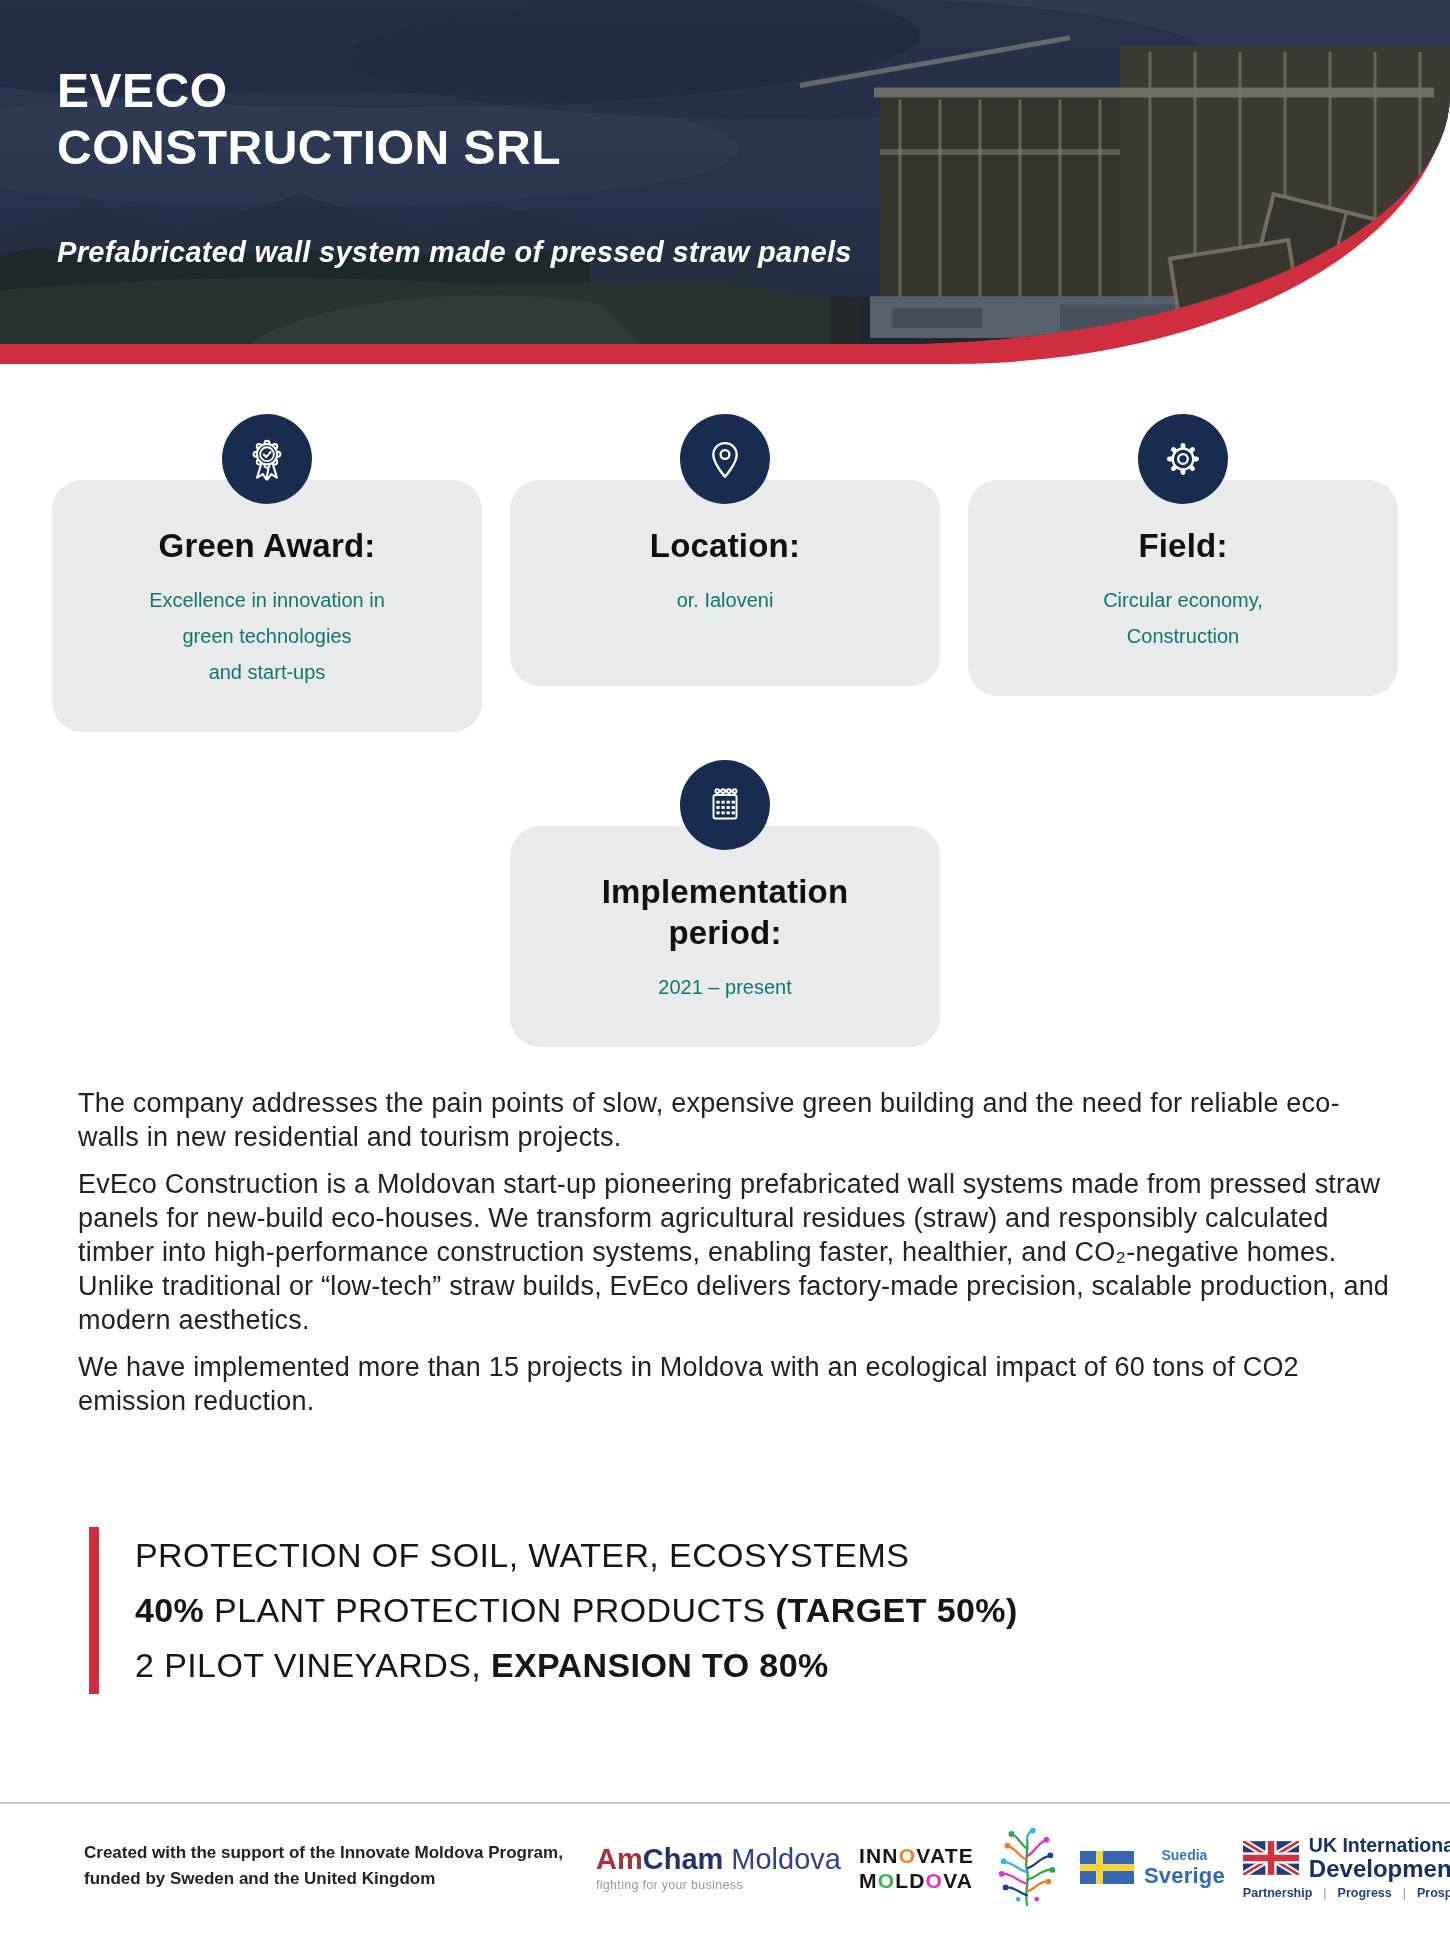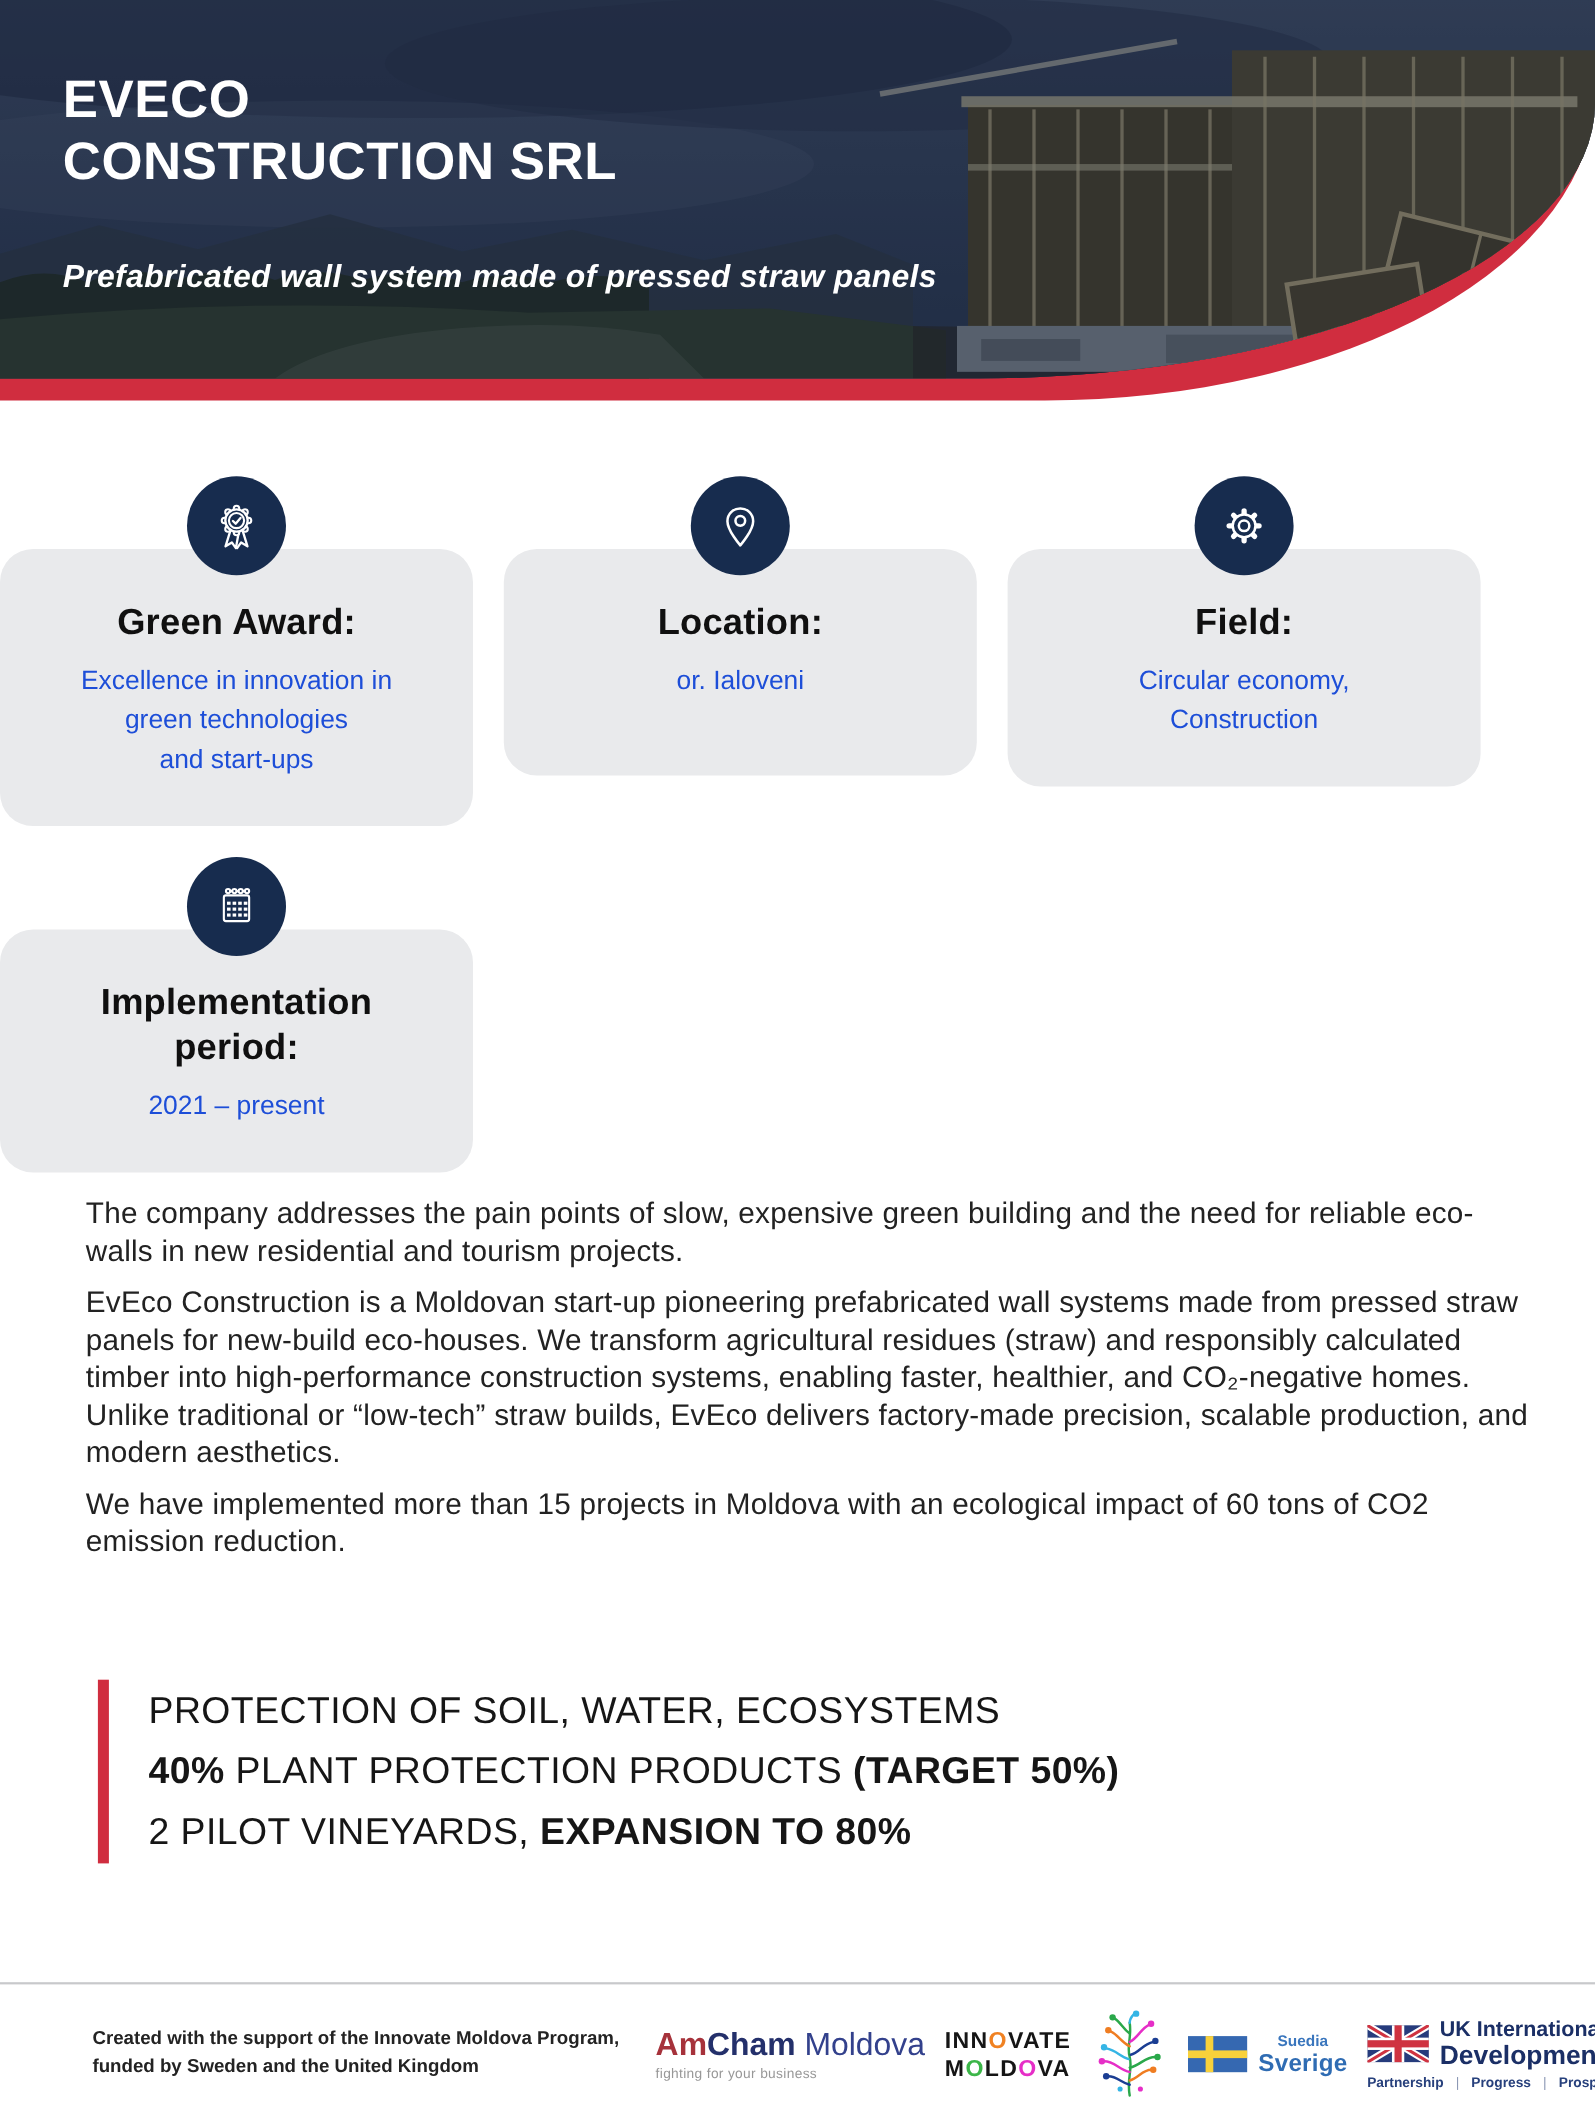--- a/index.html
+++ b/index.html
@@ -11,30 +11,30 @@
   .hero-red{position:absolute;inset:0;background:#d02d3f;border-bottom-right-radius:500px 280px;}
   .hero-photo{position:absolute;left:0;top:0;right:0;bottom:20px;overflow:hidden;
               border-bottom-right-radius:560px 250px;background:#2b3950;}
   .scene{position:absolute;inset:0;width:100%;height:100%;}
   .hero-text{position:absolute;left:57px;top:62px;z-index:3;}
   .title-l1,.title-l2{color:#fff;font-size:48px;font-weight:800;line-height:57px;letter-spacing:.5px;}
   .subtitle{margin:0;position:absolute;left:57px;top:236px;z-index:3;color:#fff;
             font-size:29px;font-style:italic;font-weight:600;letter-spacing:.3px;}
 
   
-  .cards{position:absolute;left:0;right:0;top:433px;display:flex;flex-wrap:wrap;
-         justify-content:flex-start;column-gap:95px;row-gap:37px;gap:28px;}
+  .cards{position:absolute;left:0;right:0;top:414px;display:flex;flex-wrap:wrap;
+         justify-content:center;column-gap:95px;row-gap:37px;gap:28px;}
   .cell{width:430px;display:flex;flex-direction:column;align-items:center;}
   .icon-circle{width:90px;height:90px;border-radius:50%;background:#172c4e;z-index:2;
                display:flex;align-items:center;justify-content:center;margin-bottom:-24px;}
   .card{background:#e9eaec;border-radius:30px;width:100%;min-height:206px;box-sizing:border-box;
         padding:46px 22px 26px;text-align:center;}
   .card h3{margin:0 0 13px;font-size:33px;font-weight:700;color:#101010;line-height:1.22;
            white-space:pre-line;letter-spacing:.2px;}
-  .card p{margin:16px;font-size:24px;color:#1d4ed8;line-height:36px;white-space:pre-line;}
+  .card p{margin:16px;font-size:20px;color:#0f766e;line-height:36px;white-space:pre-line;}
 
   
   .about{position:absolute;left:78px;right:56px;top:1086px;}
   .about p{margin:0 0 13px;font-size:27px;line-height:34px;color:#222;letter-spacing:.2px;}
 
   
   .highlights{position:absolute;left:89px;top:1527px;display:flex;}
   .hl-bar{width:10px;background:#d02d3f;align-self:stretch;}
   .hl-lines{margin-left:36px;padding:1px 0;}
   .hl-line{font-size:34px;line-height:55px;font-weight:500;color:#161616;letter-spacing:.4px;}

